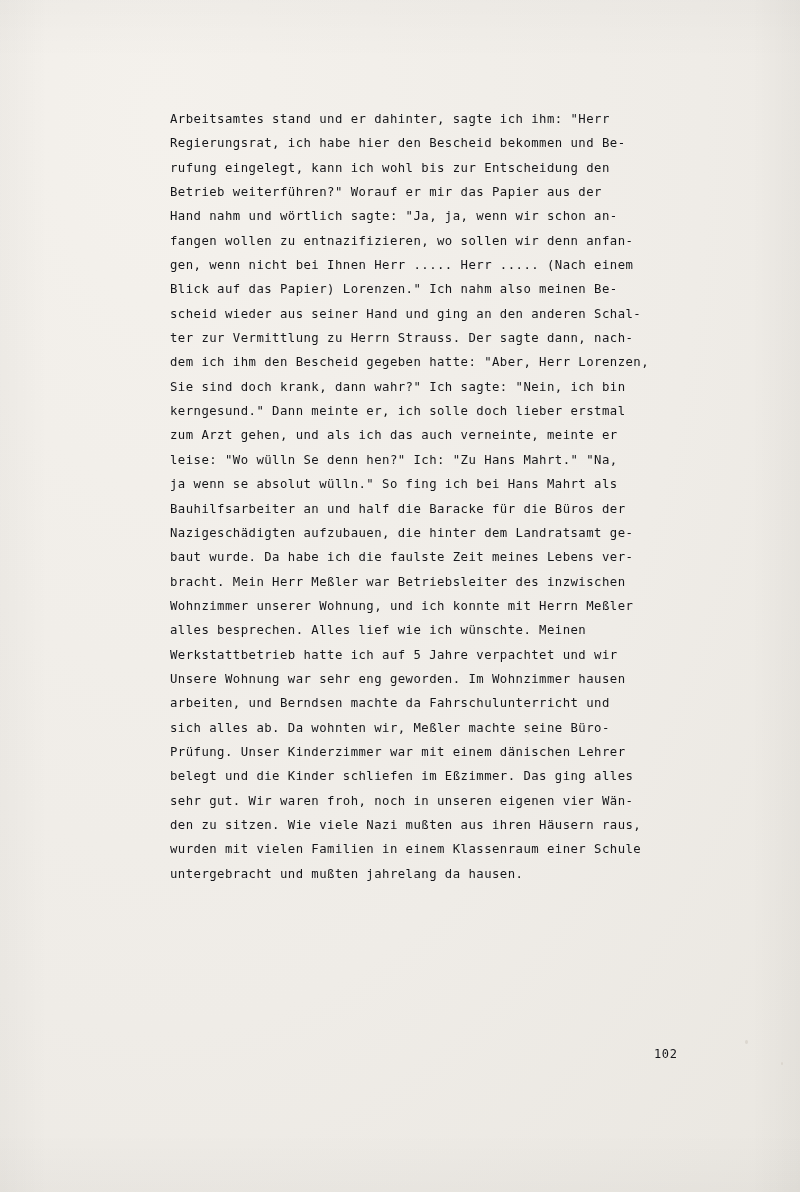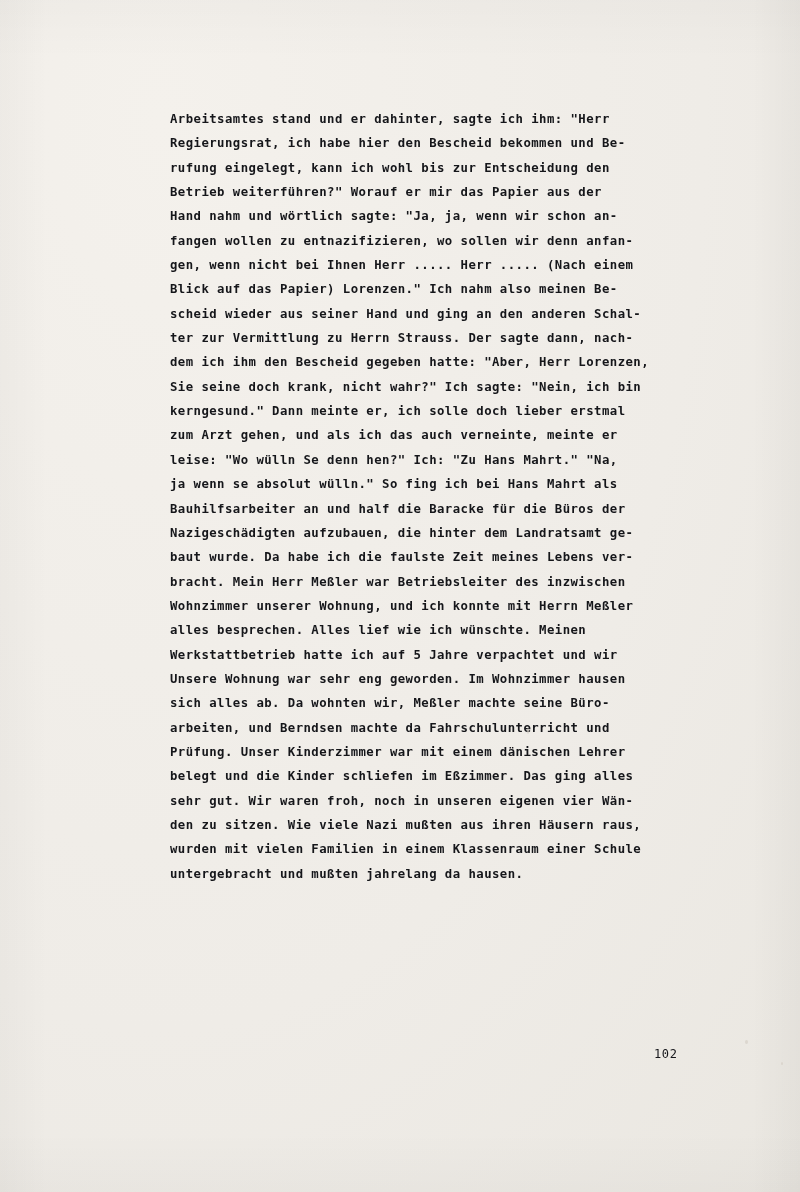--- a/index.html
+++ b/index.html
@@ -36,21 +36,21 @@
     left: 170px;
     top: 107px;
     width: 560px;
   }
   .line {
     font-size: 12.3px;
     line-height: 24.35px;
     letter-spacing: 0.45px;
     color: #15161a;
     white-space: pre;
-    font-weight: 700;
+    font-weight: 400;
   }
   .page-number {
     position: absolute;
     left: 654px;
     top: 1047px;
     font-size: 12px;
     letter-spacing: 0.6px;
     color: #15161a;
     white-space: pre;
   }
@@ -75,35 +75,35 @@
     <div class="line">Regierungsrat, ich habe hier den Bescheid bekommen und Be-</div>
     <div class="line">rufung eingelegt, kann ich wohl bis zur Entscheidung den</div>
     <div class="line">Betrieb weiterführen?" Worauf er mir das Papier aus der</div>
     <div class="line">Hand nahm und wörtlich sagte: "Ja, ja, wenn wir schon an-</div>
     <div class="line">fangen wollen zu entnazifizieren, wo sollen wir denn anfan-</div>
     <div class="line">gen, wenn nicht bei Ihnen Herr ..... Herr ..... (Nach einem</div>
     <div class="line">Blick auf das Papier) Lorenzen." Ich nahm also meinen Be-</div>
     <div class="line">scheid wieder aus seiner Hand und ging an den anderen Schal-</div>
     <div class="line">ter zur Vermittlung zu Herrn Strauss. Der sagte dann, nach-</div>
     <div class="line">dem ich ihm den Bescheid gegeben hatte: "Aber, Herr Lorenzen,</div>
-    <div class="line">Sie seine doch krank, nicht wahr?" Ich sagte: "Nein, ich bin</div>
+    <div class="line">Sie sind doch krank, dann wahr?" Ich sagte: "Nein, ich bin</div>
     <div class="line">kerngesund." Dann meinte er, ich solle doch lieber erstmal</div>
     <div class="line">zum Arzt gehen, und als ich das auch verneinte, meinte er</div>
     <div class="line">leise: "Wo wülln Se denn hen?" Ich: "Zu Hans Mahrt." "Na,</div>
     <div class="line">ja wenn se absolut wülln." So fing ich bei Hans Mahrt als</div>
     <div class="line">Bauhilfsarbeiter an und half die Baracke für die Büros der</div>
     <div class="line">Nazigeschädigten aufzubauen, die hinter dem Landratsamt ge-</div>
     <div class="line">baut wurde. Da habe ich die faulste Zeit meines Lebens ver-</div>
     <div class="line">bracht. Mein Herr Meßler war Betriebsleiter des inzwischen</div>
     <div class="line">Wohnzimmer unserer Wohnung, und ich konnte mit Herrn Meßler</div>
     <div class="line">alles besprechen. Alles lief wie ich wünschte. Meinen</div>
     <div class="line">Werkstattbetrieb hatte ich auf 5 Jahre verpachtet und wir</div>
     <div class="line">Unsere Wohnung war sehr eng geworden. Im Wohnzimmer hausen</div>
+    <div class="line">arbeiten, und Berndsen machte da Fahrschulunterricht und</div>
     <div class="line">sich alles ab. Da wohnten wir, Meßler machte seine Büro-</div>
-    <div class="line">arbeiten, und Berndsen machte da Fahrschulunterricht und</div>
     <div class="line">Prüfung. Unser Kinderzimmer war mit einem dänischen Lehrer</div>
     <div class="line">belegt und die Kinder schliefen im Eßzimmer. Das ging alles</div>
     <div class="line">sehr gut. Wir waren froh, noch in unseren eigenen vier Wän-</div>
     <div class="line">den zu sitzen. Wie viele Nazi mußten aus ihren Häusern raus,</div>
     <div class="line">wurden mit vielen Familien in einem Klassenraum einer Schule</div>
     <div class="line">untergebracht und mußten jahrelang da hausen.</div>
   </div>
 
   <div class="page-number">102</div>
 

